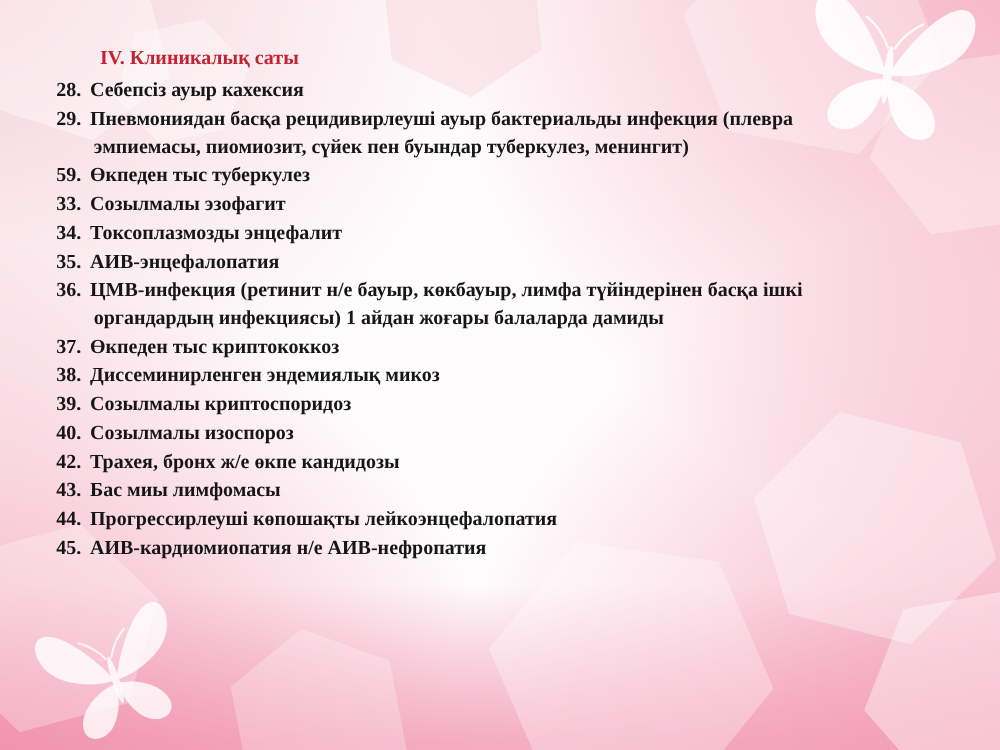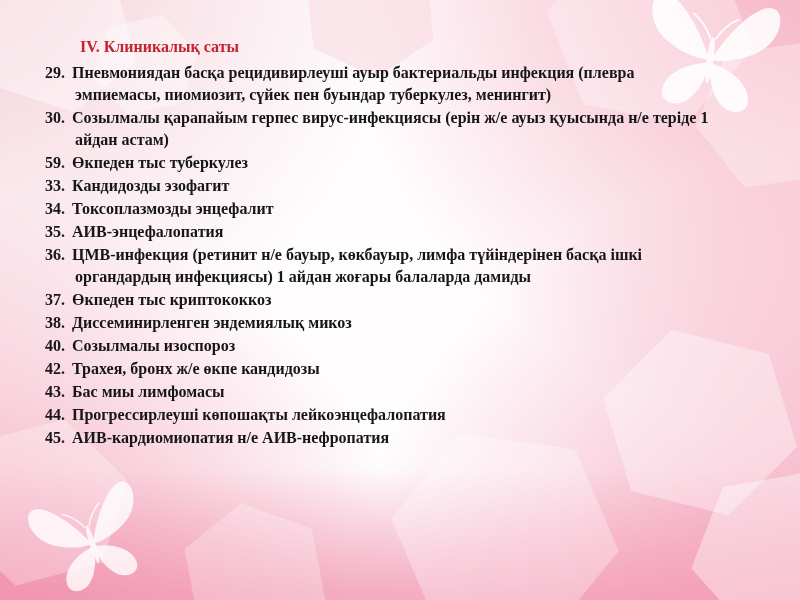--- a/index.html
+++ b/index.html
@@ -80,48 +80,50 @@
     <g stroke="rgba(255,255,255,0.8)" stroke-width="1.6" fill="none">
       <path d="M58,42 C53,32 47,26 40,22"></path>
       <path d="M62,42 C67,32 73,26 80,22"></path>
     </g>
   </svg>
 
   <div class="content">
     <div class="title">IV. Клиникалық саты</div>
     <div id="list">
         <div class="item">
+          <div class="line"><span class="num">28.</span><span>Себепсіз ауыр кахексия</span></div>
+        </div>
+        <div class="item">
           <div class="line"><span class="num">29.</span><span>Пневмониядан басқа рецидивирлеуші ауыр бактериальды инфекция (плевра</span></div>
           <div class="line cont">эмпиемасы, пиомиозит, сүйек пен буындар туберкулез, менингит)</div>
-        </div>
-        <div class="item">
-          <div class="line"><span class="num">30.</span><span>Созылмалы қарапайым герпес вирус-инфекциясы (ерін ж/е ауыз қуысында н/е теріде 1</span></div>
-          <div class="line cont">айдан астам)</div>
         </div>
         <div class="item">
           <div class="line"><span class="num">59.</span><span>Өкпеден тыс туберкулез</span></div>
         </div>
         <div class="item">
-          <div class="line"><span class="num">33.</span><span>Кандидозды эзофагит</span></div>
+          <div class="line"><span class="num">33.</span><span>Созылмалы эзофагит</span></div>
         </div>
         <div class="item">
           <div class="line"><span class="num">34.</span><span>Токсоплазмозды энцефалит</span></div>
         </div>
         <div class="item">
           <div class="line"><span class="num">35.</span><span>АИВ-энцефалопатия</span></div>
         </div>
         <div class="item">
           <div class="line"><span class="num">36.</span><span>ЦМВ-инфекция (ретинит н/е бауыр, көкбауыр, лимфа түйіндерінен басқа ішкі</span></div>
           <div class="line cont">органдардың инфекциясы) 1 айдан жоғары балаларда дамиды</div>
         </div>
         <div class="item">
           <div class="line"><span class="num">37.</span><span>Өкпеден тыс криптококкоз</span></div>
         </div>
         <div class="item">
           <div class="line"><span class="num">38.</span><span>Диссеминирленген эндемиялық микоз</span></div>
+        </div>
+        <div class="item">
+          <div class="line"><span class="num">39.</span><span>Созылмалы криптоспоридоз</span></div>
         </div>
         <div class="item">
           <div class="line"><span class="num">40.</span><span>Созылмалы изоспороз</span></div>
         </div>
         <div class="item">
           <div class="line"><span class="num">42.</span><span>Трахея, бронх ж/е өкпе кандидозы</span></div>
         </div>
         <div class="item">
           <div class="line"><span class="num">43.</span><span>Бас миы лимфомасы</span></div>
         </div>

